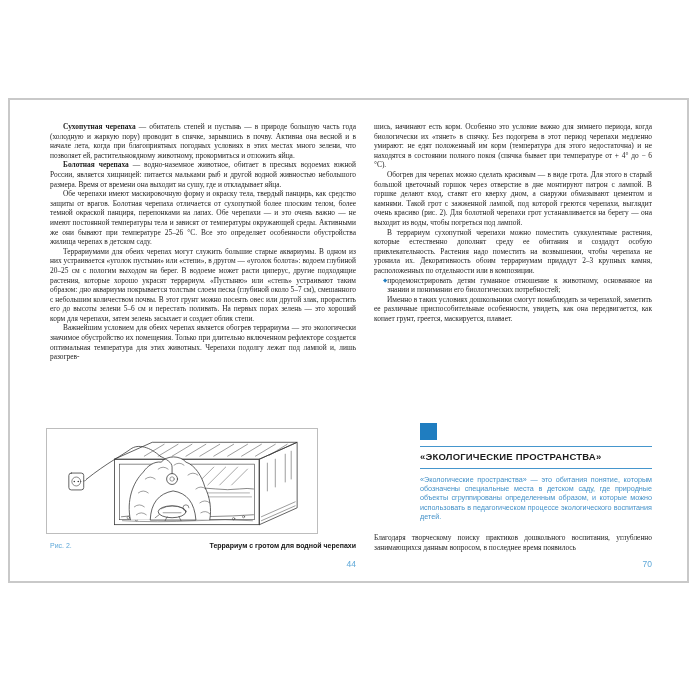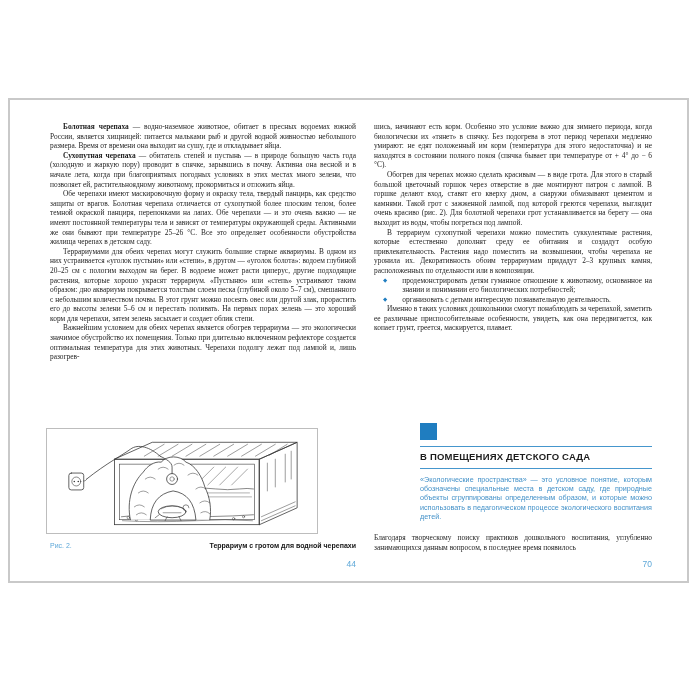--- a/index.html
+++ b/index.html
@@ -9,21 +9,21 @@
           border:2px solid #c9c9c9;box-sizing:border-box;}
   .page{position:absolute;top:22px;}
   .page-l{left:40px;width:306px;}
   .page-r{left:364px;width:278px;}
   .flow{overflow:hidden;}
   .flow-l{height:300px;}
   .flow-r{height:296px;}
   .bp{margin:0;font-size:7.4px;line-height:9.6px;color:#1e1e1e;text-align:justify;}
   .ind{text-indent:13px;}
   .lead{font-weight:bold;}
-  .bullet-row{display:flex;gap:15px;padding-left:9px;margin:0;}
+  .bullet-row{display:flex;gap:0;padding-left:9px;margin:0;}
   .b-icon{color:#1f7dc0;font-size:5.5px;line-height:9.6px;flex:0 0 auto;}
   .b-text{flex:1;font-size:7.4px;line-height:9.6px;color:#1e1e1e;text-align:justify;}
   .fig-box{position:absolute;left:-4px;top:306px;width:272px;height:106px;background:#fff;
            border:1px solid #bdbdbd;box-sizing:border-box;}
   .fig-box svg{width:100%;height:100%;display:block;}
   .cap-row{position:absolute;left:0;top:420px;width:100%;display:flex;
            justify-content:space-between;align-items:baseline;}
   .fig-label{font-family:"Liberation Sans",sans-serif;font-size:7px;color:#5ea8d8;}
   .fig-caption{font-family:"Liberation Sans",sans-serif;font-size:7px;font-weight:bold;color:#141414;}
   .pnum{position:absolute;top:437px;left:0;width:100%;text-align:right;
@@ -39,22 +39,22 @@
            color:#1e1e1e;text-align:justify;margin:0;}
 </style>
 </head>
 <body>
 
 <div class="canvas">
   <div class="spread">
 
     <div class="page page-l">
       <div class="flow flow-l">
+        <p class="bp ind"><b class="lead">Сухопутная черепаха</b><span> — обитатель степей и пустынь — в природе большую часть года (холодную и жаркую пору) проводит в спячке, зарывшись в почву. Активна она весной и в начале лета, когда при благоприятных погодных условиях в этих местах много зелени, что позволяет ей, растительноядному животному, прокормиться и отложить яйца.</span></p>
         <p class="bp ind"><b class="lead">Болотная черепаха</b><span> — водно-наземное животное, обитает в пресных водоемах южной России, является хищницей: питается мальками рыб и другой водной живностью небольшого размера. Время от времени она выходит на сушу, где и откладывает яйца.</span></p>
-        <p class="bp ind"><b class="lead">Сухопутная черепаха</b><span> — обитатель степей и пустынь — в природе большую часть года (холодную и жаркую пору) проводит в спячке, зарывшись в почву. Активна она весной и в начале лета, когда при благоприятных погодных условиях в этих местах много зелени, что позволяет ей, растительноядному животному, прокормиться и отложить яйца.</span></p>
         <p class="bp ind">Обе черепахи имеют маскировочную форму и окраску тела, твердый панцирь, как средство защиты от врагов. Болотная черепаха отличается от сухопутной более плоским телом, более темной окраской панциря, перепонками на лапах. Обе черепахи — и это очень важно — не имеют постоянной температуры тела и зависят от температуры окружающей среды. Активными же они бывают при температуре 25–26 °С. Все это определяет особенности обустройства жилища черепах в детском саду.</p>
         <p class="bp ind">Террариумами для обеих черепах могут служить большие старые аквариумы. В одном из них устраивается «уголок пустыни» или «степи», в другом — «уголок болота»: водоем глубиной 20–25 см с пологим выходом на берег. В водоеме может расти циперус, другие подходящие растения, которые хорошо украсят террариум. «Пустыню» или «степь» устраивают таким образом: дно аквариума покрывается толстым слоем песка (глубиной около 5–7 см), смешанного с небольшим количеством почвы. В этот грунт можно посеять овес или другой злак, прорастить его до высоты зелени 5–6 см и перестать поливать. На первых порах зелень — это хороший корм для черепахи, затем зелень засыхает и создает облик степи.</p>
         <p class="bp ind">Важнейшим условием для обеих черепах является обогрев террариума — это экологически значимое обустройство их помещения. Только при длительно включенном рефлекторе создается оптимальная температура для этих животных. Черепахи подолгу лежат под лампой и, лишь разогрев-</p>
       </div>
 
       <div class="fig-box">
         <svg viewBox="0 0 272 104" fill="none" stroke="#3a3a3a" stroke-width="0.8" stroke-linecap="round">
 
           <path d="M68 30 L106 13 L252 13 L214 30 Z"></path>
 
@@ -113,35 +113,31 @@
 
     <div class="page page-r">
       <div class="flow flow-r">
         <p class="bp">шись, начинают есть корм. Особенно это условие важно для зимнего периода, когда биологически их «тянет» в спячку. Без подогрева в этот период черепахи медленно умирают: не едят положенный им корм (температура для этого недостаточна) и не находятся в состоянии полного покоя (спячка бывает при температуре от + 4° до − 6 °С).</p>
         <p class="bp ind">Обогрев для черепах можно сделать красивым — в виде грота. Для этого в старый большой цветочный горшок через отверстие в дне монтируют патрон с лампой. В горшке делают вход, ставят его кверху дном, а снаружи обмазывают цементом и камнями. Такой грот с зажженной лампой, под которой греются черепахи, выглядит очень красиво (рис. 2). Для болотной черепахи грот устанавливается на берегу — она выходит из воды, чтобы погреться под лампой.</p>
         <p class="bp ind">В террариум сухопутной черепахи можно поместить суккулентные растения, которые естественно дополнят среду ее обитания и создадут особую привлекательность. Растения надо поместить на возвышении, чтобы черепаха не уронила их. Декоративность обоим террариумам придадут 2–3 крупных камня, расположенных по отдельности или в композиции.</p>
         <div class="bullet-row">
           <span class="b-icon">◆</span>
           <span class="b-text">продемонстрировать детям гуманное отношение к животному, основанное на знании и понимании его биологических потребностей;</span>
         </div>
-        <div class="bullet-row">
-          <span class="b-icon">◆</span>
-          <span class="b-text">организовать с детьми интересную познавательную деятельность.</span>
-        </div>
         <p class="bp ind">Именно в таких условиях дошкольники смогут понаблюдать за черепахой, заметить ее различные приспособительные особенности, увидеть, как она передвигается, как копает грунт, греется, маскируется, плавает.</p>
       </div>
 
       <div class="section">
         <div class="sq"></div>
         <hr class="rule">
         <div class="s-title">
-          <div>В ПОМЕЩЕНИЯХ ДЕТСКОГО САДА</div>
+          <div>«ЭКОЛОГИЧЕСКИЕ ПРОСТРАНСТВА»</div>
         </div>
         <hr class="rule">
-        <div class="s-intro">«Экологические пространства» — это условное понятие, которым обозначены специальные места в детском саду, где природные объекты сгруппированы определенным образом, и которые можно использовать в педагогическом процессе экологического воспитания детей.</div>
+        <div class="s-intro">«Экологические пространства» — это обитания понятие, которым обозначены специальные места в детском саду, где природные объекты сгруппированы определенным образом, и которые можно использовать в педагогическом процессе экологического воспитания детей.</div>
       </div>
 
       <p class="closing">Благодаря творческому поиску практиков дошкольного воспитания, углубленно занимающихся данным вопросом, в последнее время появилось</p>
 
       <div class="pnum">70</div>
     </div>
 
   </div>
 </div>
 

